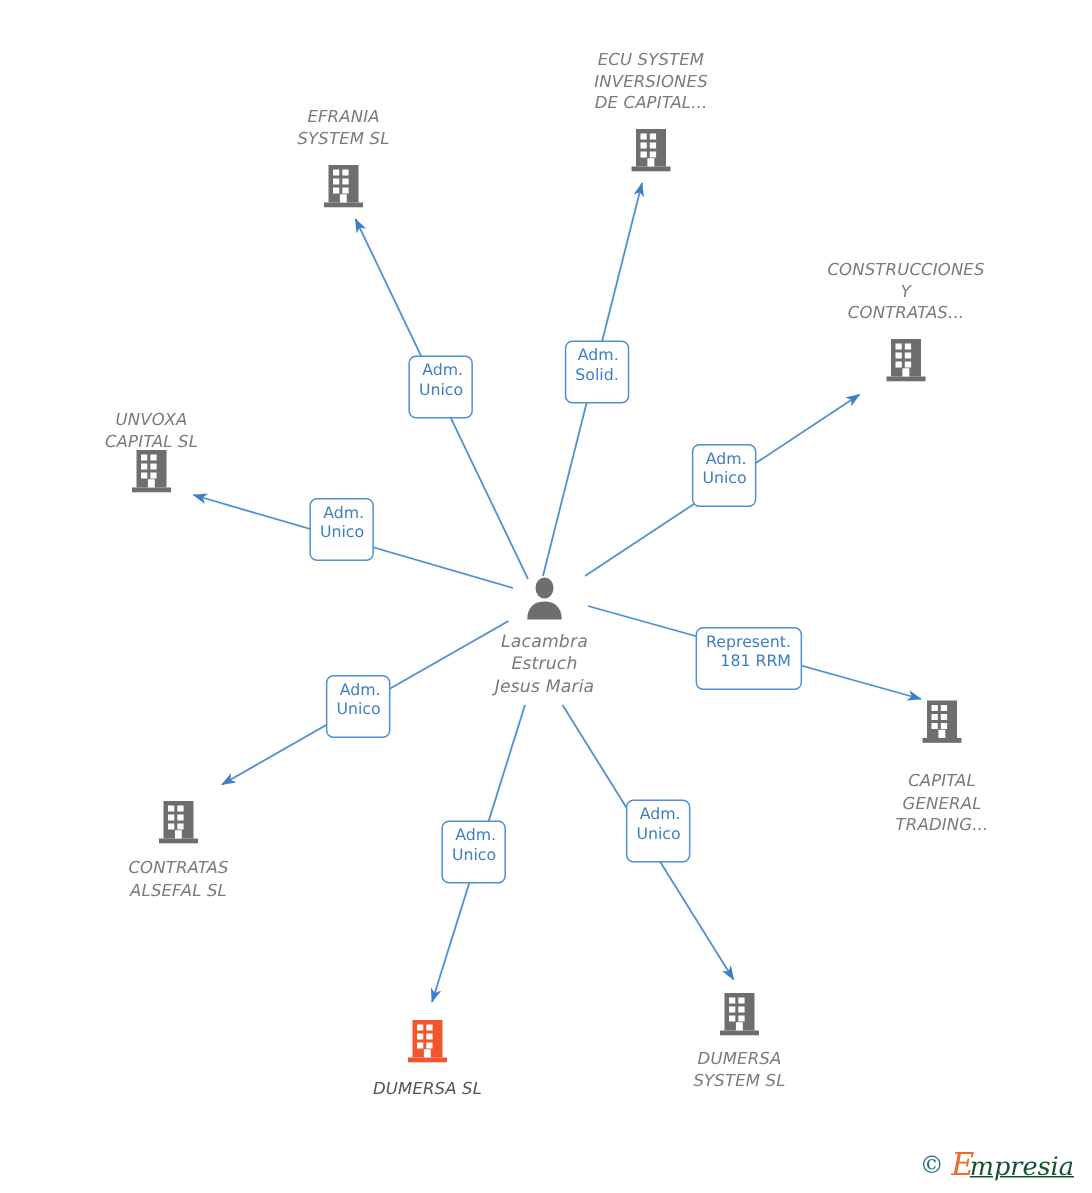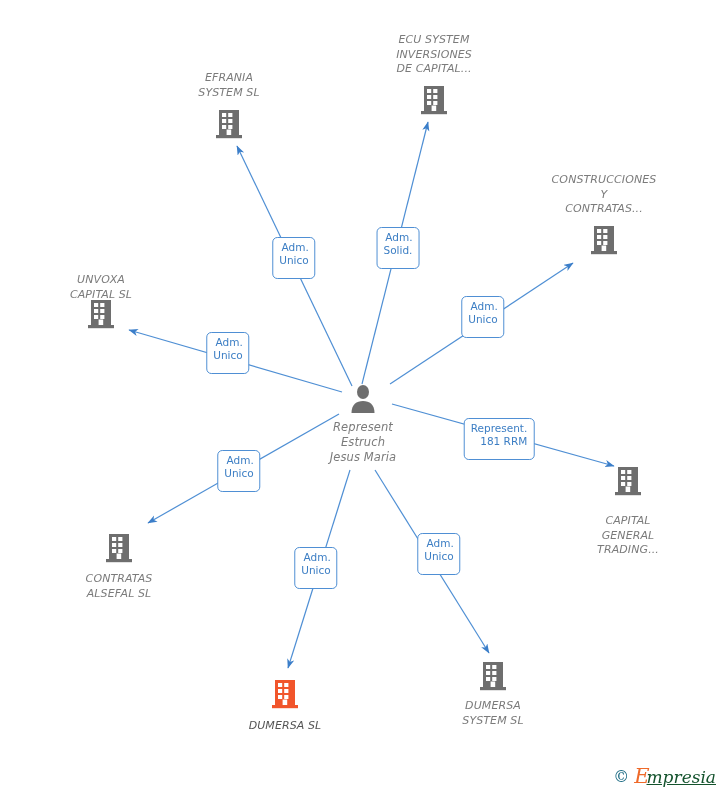--- a/index.html
+++ b/index.html
@@ -250,21 +250,21 @@
           <rect x="1" y="27" width="26" height="3.2" fill="#f1552b"></rect>
           <rect x="7" y="5" width="4.2" height="4" fill="#ffffff"></rect>
           <rect x="13.2" y="5" width="4.2" height="4" fill="#ffffff"></rect>
           <rect x="19.4" y="5" width="0" height="0" fill="#ffffff"></rect>
           <rect x="7" y="11" width="4.2" height="4" fill="#ffffff"></rect>
           <rect x="13.2" y="11" width="4.2" height="4" fill="#ffffff"></rect>
           <rect x="7" y="17" width="4.2" height="4" fill="#ffffff"></rect>
           <rect x="13.2" y="17" width="4.2" height="4" fill="#ffffff"></rect>
           <rect x="11.6" y="21.5" width="4.6" height="5.5" fill="#ffffff"></rect>
         </svg></div>
-      <div class="node node-label center" style="left: 363px; top: 420px;">Represent
+      <div class="node node-label center" style="left: 363px; top: 420px;">Lacambra
 Estruch
 Jesus Maria</div>
       <div class="node icon-wrap" style="left: 363px; top: 384px;"><svg width="30" height="30" viewBox="0 0 30 30">
           <ellipse cx="15" cy="8" rx="6" ry="7" fill="#6e6e6e"></ellipse>
           <path d="M3.5,29 C3.5,20.5 8.5,17 15,17 C21.5,17 26.5,20.5 26.5,29 Z" fill="#6e6e6e"></path>
         </svg></div>
     </div>
 
 </div>
 

